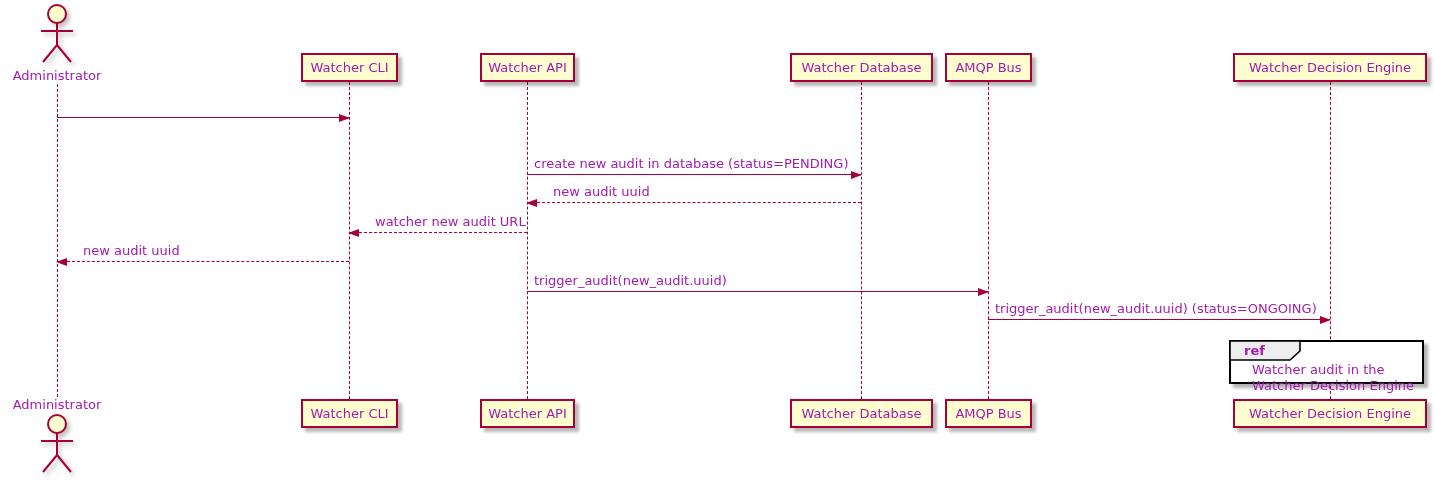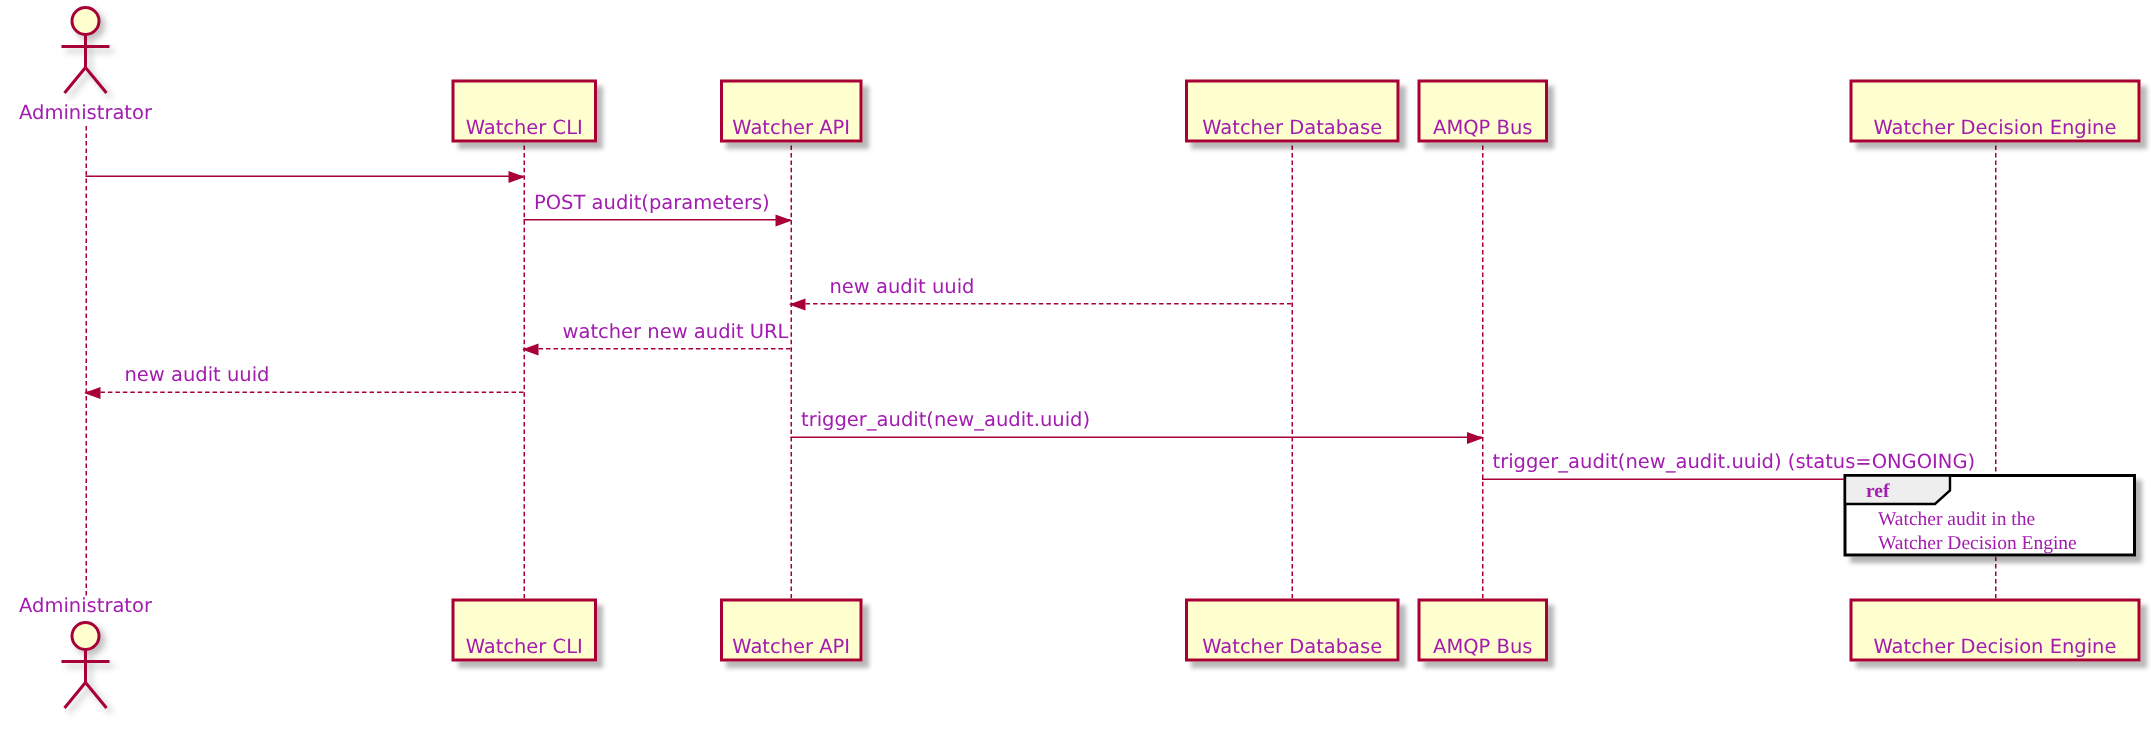--- a/index.html
+++ b/index.html
@@ -3,48 +3,47 @@
 <meta charset="utf-8">
 <style>
   html,body { margin:0; padding:0; background:#ffffff; }
   .canvas {
     position:relative; width:1434px; height:486px; background:#ffffff;
     font-family:"DejaVu Sans", sans-serif; font-size:13px; color:#a21caf;
     overflow:hidden;
   }
   
   .pbox {
-    position:absolute; height:42px; box-sizing:border-box;
+    position:absolute; height:29px; box-sizing:border-box;
     background:#FEFECE; border:2px solid #A80036;
     box-shadow:4px 4px 3px rgba(0,0,0,0.28);
-    display:flex; align-items:flex-end; justify-content:center;
+    display:flex; align-items:center; justify-content:center;
     white-space:nowrap;
   }
   
   .lifeline { position:absolute; width:0; border-left:1px dashed #A80036; }
   
   .actor-svg { position:absolute; filter:drop-shadow(3px 3px 2px rgba(0,0,0,0.25)); }
   .actor-label { position:absolute; width:102px; text-align:center; white-space:nowrap; }
   
   .msg { position:absolute; height:18px; }
   .msg .lbl { position:absolute; bottom:4px; white-space:nowrap; }
   .msg.dir-r .lbl { left:7px; }
   .msg.dir-l .lbl { left:26px; }
   .msg .line { position:absolute; left:0; right:0; bottom:0; height:0; }
   .msg.solid .line  { border-top:1px solid #A80036; }
   .msg.dashed .line { border-top:1px dashed #A80036; }
   .ah { position:absolute; width:0; height:0; bottom:-4px; }
   .ah.r { right:-1px; border-left:11px solid #A80036; border-top:4px solid transparent; border-bottom:4px solid transparent; }
   .ah.l { left:-1px;  border-right:11px solid #A80036; border-top:4px solid transparent; border-bottom:4px solid transparent; }
   
   .ref {
-    position:absolute; left:1229px; top:316px; width:195px; height:55px;
+    position:absolute; left:1229px; top:340px; width:195px; height:44px;
     box-sizing:border-box; background:#ffffff; border:2px solid #000;
     box-shadow:4px 4px 3px rgba(0,0,0,0.30);
-    font-family:Liberation Serif, serif;
   }
   .ref-head-svg { position:absolute; left:-2px; top:-2px; }
   .ref-keyword { position:absolute; left:13px; top:1px; font-weight:bold; }
   .ref-body { position:absolute; left:21px; top:20px; line-height:16px; white-space:nowrap; }
 </style>
 </head>
 <body>
 
 <div class="canvas">
 
@@ -77,22 +76,22 @@
       <span>AMQP Bus</span>
     </div>
   <div class="pbox" style="left:1233px; top:53px; width:194px;">
       <span>Watcher Decision Engine</span>
     </div>
 
   <div class="msg dir-r solid" style="left:57px;  top:100px; width:292px;">
     <div class="line"></div>
       <div class="ah r"></div>
   </div>
-  <div class="msg dir-r solid" style="left:349px; top:129px; width:178px;">
-    <span class="lbl">POST audit(parameters)</span>
+  <div class="msg dir-r solid" style="left:527px; top:157px; width:334px;">
+    <span class="lbl">create new audit in database (status=PENDING)</span>
     <div class="line"></div>
       <div class="ah r"></div>
   </div>
   <div class="msg dir-l dashed" style="left:527px; top:185px; width:334px;">
     <span class="lbl">new audit uuid</span>
     <div class="line"></div>
       <div class="ah l"></div>
   </div>
   <div class="msg dir-l dashed" style="left:349px; top:215px; width:178px;">
     <span class="lbl">watcher new audit URL</span>

